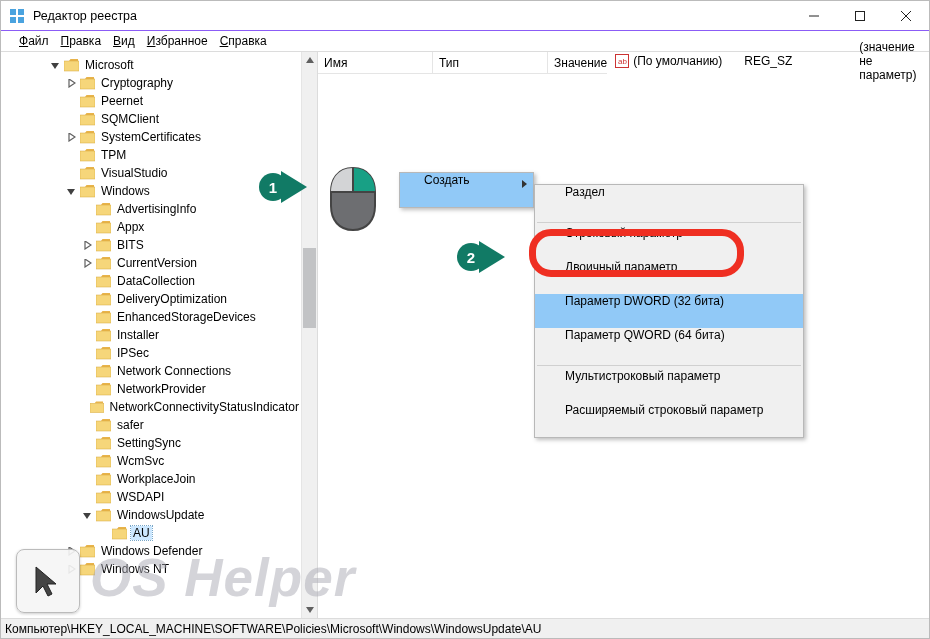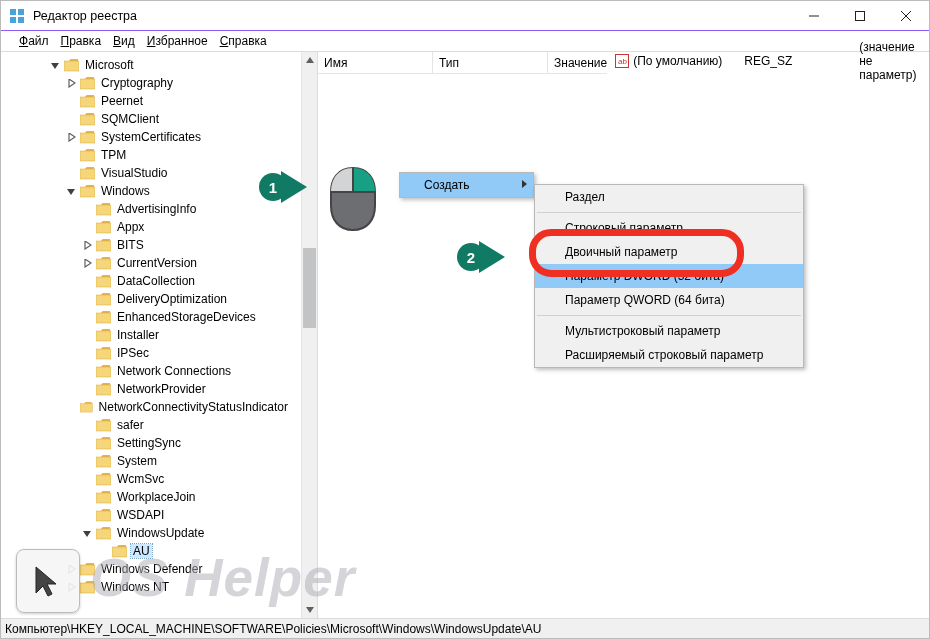--- a/index.html
+++ b/index.html
@@ -55,21 +55,21 @@
   .treewrap {
     width: 317px;
     border-right: 1px solid #dcdcdc;
     position:relative;
     overflow:hidden;
     display:flex;
   }
   .tree {
     flex:1;
     overflow: hidden;
-    padding: 4px 11px 0 0;
+    padding: 4px 0 0 0;
     text-align: right;
   }
   .tree .row {
     height: 18px;
     display:flex;
     align-items:center;
     white-space: nowrap;
   }
   .tree .indent { display:inline-block; }
   .tree .expander {
@@ -180,22 +180,22 @@
   
   .ctxmenu {
     position:absolute;
     background:#f0f0f0;
     border:1px solid #b8b8b8;
     box-shadow: 2px 2px 4px rgba(0,0,0,0.25);
     z-index:10;
   }
   .ctxmenu-1 { left: 398px; top: 171px; width: 135px; }
   .ctx-item {
-    height: 24px;
-    display:flex; align-items:center;
+    height: 34px;
+    display:flex; 
     padding: 0 18px 0 24px;
     font-size: 12px;
     position:relative;
   }
   .ctx-item.highlight { background:#91c9f7; }
   .ctx-item .arrowr {
     position:absolute; right:6px; top:7px;
     width:0;height:0;
     border-top:4px solid transparent;
     border-bottom:4px solid transparent;
@@ -508,29 +508,20 @@
           </svg>
           <span class="label">SettingSync</span>
         </div>
         <div class="row">
           <span class="indent" style="width:80px"></span>
           <span class="expander empty"></span>
           <svg class="folder-icon" viewBox="0 0 15 13">
             <path d="M0 2 L5 2 L6.5 0 L14 0 L14 2 L0 2 Z" fill="#e8b34a"></path>
             <rect x="0" y="2" width="15" height="10" fill="#f6d67a" stroke="#d6a93c" stroke-width="0.5"></rect>
           </svg>
-          <span class="label">System</span>
-        </div>
-        <div class="row">
-          <span class="indent" style="width:80px"></span>
-          <span class="expander empty"></span>
-          <svg class="folder-icon" viewBox="0 0 15 13">
-            <path d="M0 2 L5 2 L6.5 0 L14 0 L14 2 L0 2 Z" fill="#e8b34a"></path>
-            <rect x="0" y="2" width="15" height="10" fill="#f6d67a" stroke="#d6a93c" stroke-width="0.5"></rect>
-          </svg>
           <span class="label">WcmSvc</span>
         </div>
         <div class="row">
           <span class="indent" style="width:80px"></span>
           <span class="expander empty"></span>
           <svg class="folder-icon" viewBox="0 0 15 13">
             <path d="M0 2 L5 2 L6.5 0 L14 0 L14 2 L0 2 Z" fill="#e8b34a"></path>
             <rect x="0" y="2" width="15" height="10" fill="#f6d67a" stroke="#d6a93c" stroke-width="0.5"></rect>
           </svg>
           <span class="label">WorkplaceJoin</span>

